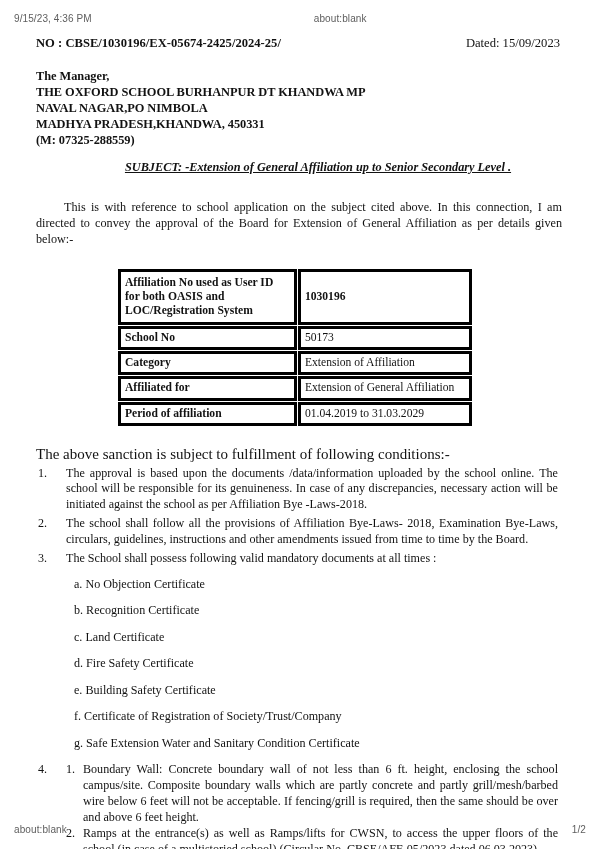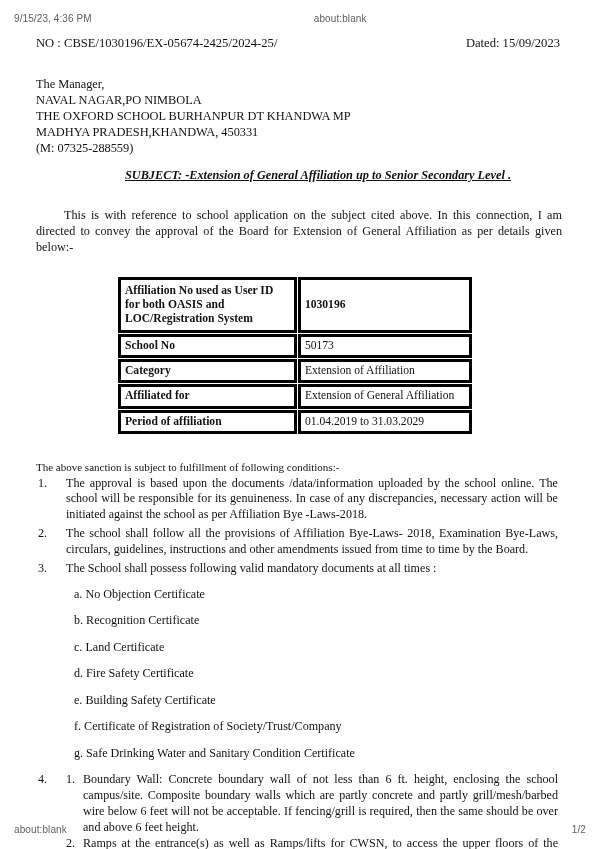--- a/index.html
+++ b/index.html
@@ -49,26 +49,26 @@
     box-sizing: border-box;
   }
 
   .ref-row {
     display: flex;
     justify-content: space-between;
     align-items: baseline;
     font-size: 12.6px;
     margin-top: 4px;
   }
-  .ref-no { white-space: nowrap; }
+  .ref-no { white-space: nowrap; font-weight: bold; }
   .ref-date { white-space: nowrap; padding-right: 4px; }
 
   .addressee {
-    margin-top: 25px;
-    font-weight: normal;
+    margin-top: 17px;
+    font-weight: bold;
     font-size: 12.4px;
     line-height: 1.29;
     letter-spacing: -0.05px;
   }
   .addressee div { white-space: nowrap; }
 
   .subject {
     margin-top: 12px;
     text-align: center;
     font-weight: bold;
@@ -119,22 +119,22 @@
   table.details tr.first td {
     padding-top: 4px;
     padding-bottom: 4px;
   }
   table.details tr.first td.value {
     font-weight: bold;
   }
 
   
   .cond-lead {
-    margin-top: 26px;
-    font-size: 11px;
+    margin-top: 19px;
+    font-size: 15px;
   }
   ol.conds {
     list-style: none;
     margin: 3px 0 0 0;
     padding: 0;
     font-size: 12.1px;
   }
   ol.conds > li {
     position: relative;
     padding-left: 30px;
@@ -194,22 +194,22 @@
 
 <div class="page">
 
   <div class="ref-row">
     <span class="ref-no">NO : CBSE/1030196/EX-05674-2425/2024-25/</span>
     <span class="ref-date">Dated: 15/09/2023</span>
   </div>
 
   <div class="addressee">
     <div>The Manager,</div>
+    <div>THE OXFORD SCHOOL BURHANPUR DT KHANDWA MP</div>
     <div>NAVAL NAGAR,PO NIMBOLA</div>
-    <div>THE OXFORD SCHOOL BURHANPUR DT KHANDWA MP</div>
     <div>MADHYA PRADESH,KHANDWA, 450331</div>
     <div>(M: 07325-288559)</div>
   </div>
 
   <div class="subject">
     <span>SUBJECT: -Extension of General Affiliation up to Senior Secondary Level .</span>
   </div>
 
   <p class="intro">This is with reference to school application on the subject cited above. In this connection, I am directed to convey the approval of the Board for Extension of General Affiliation as per details given below:-</p>
 
@@ -254,21 +254,21 @@
     <li>
       <span class="num">3.</span>
       <span class="body">The School shall possess following valid mandatory documents at all times :</span>
       <ul class="letters">
         <li>a. No Objection Certificate</li>
         <li>b. Recognition Certificate</li>
         <li>c. Land Certificate</li>
         <li>d. Fire Safety Certificate</li>
         <li>e. Building Safety Certificate</li>
         <li>f. Certificate of Registration of Society/Trust/Company</li>
-        <li>g. Safe Drinking Water and Sanitary Condition Certificate</li>
+        <li>g. Safe Extension Water and Sanitary Condition Certificate</li>
       </ul>
     </li>
     <li>
       <span class="num">4.</span>
       <ol class="roman sub-indent">
         <li>
           <span class="num">1.</span>
           <span class="body">Boundary Wall: Concrete boundary wall of not less than 6 ft. height, enclosing the school campus/site. Composite boundary walls which are partly concrete and partly grill/mesh/barbed wire below 6 feet will not be acceptable. If fencing/grill is required, then the same should be over and above 6 feet height.</span>
         </li>
         <li>

